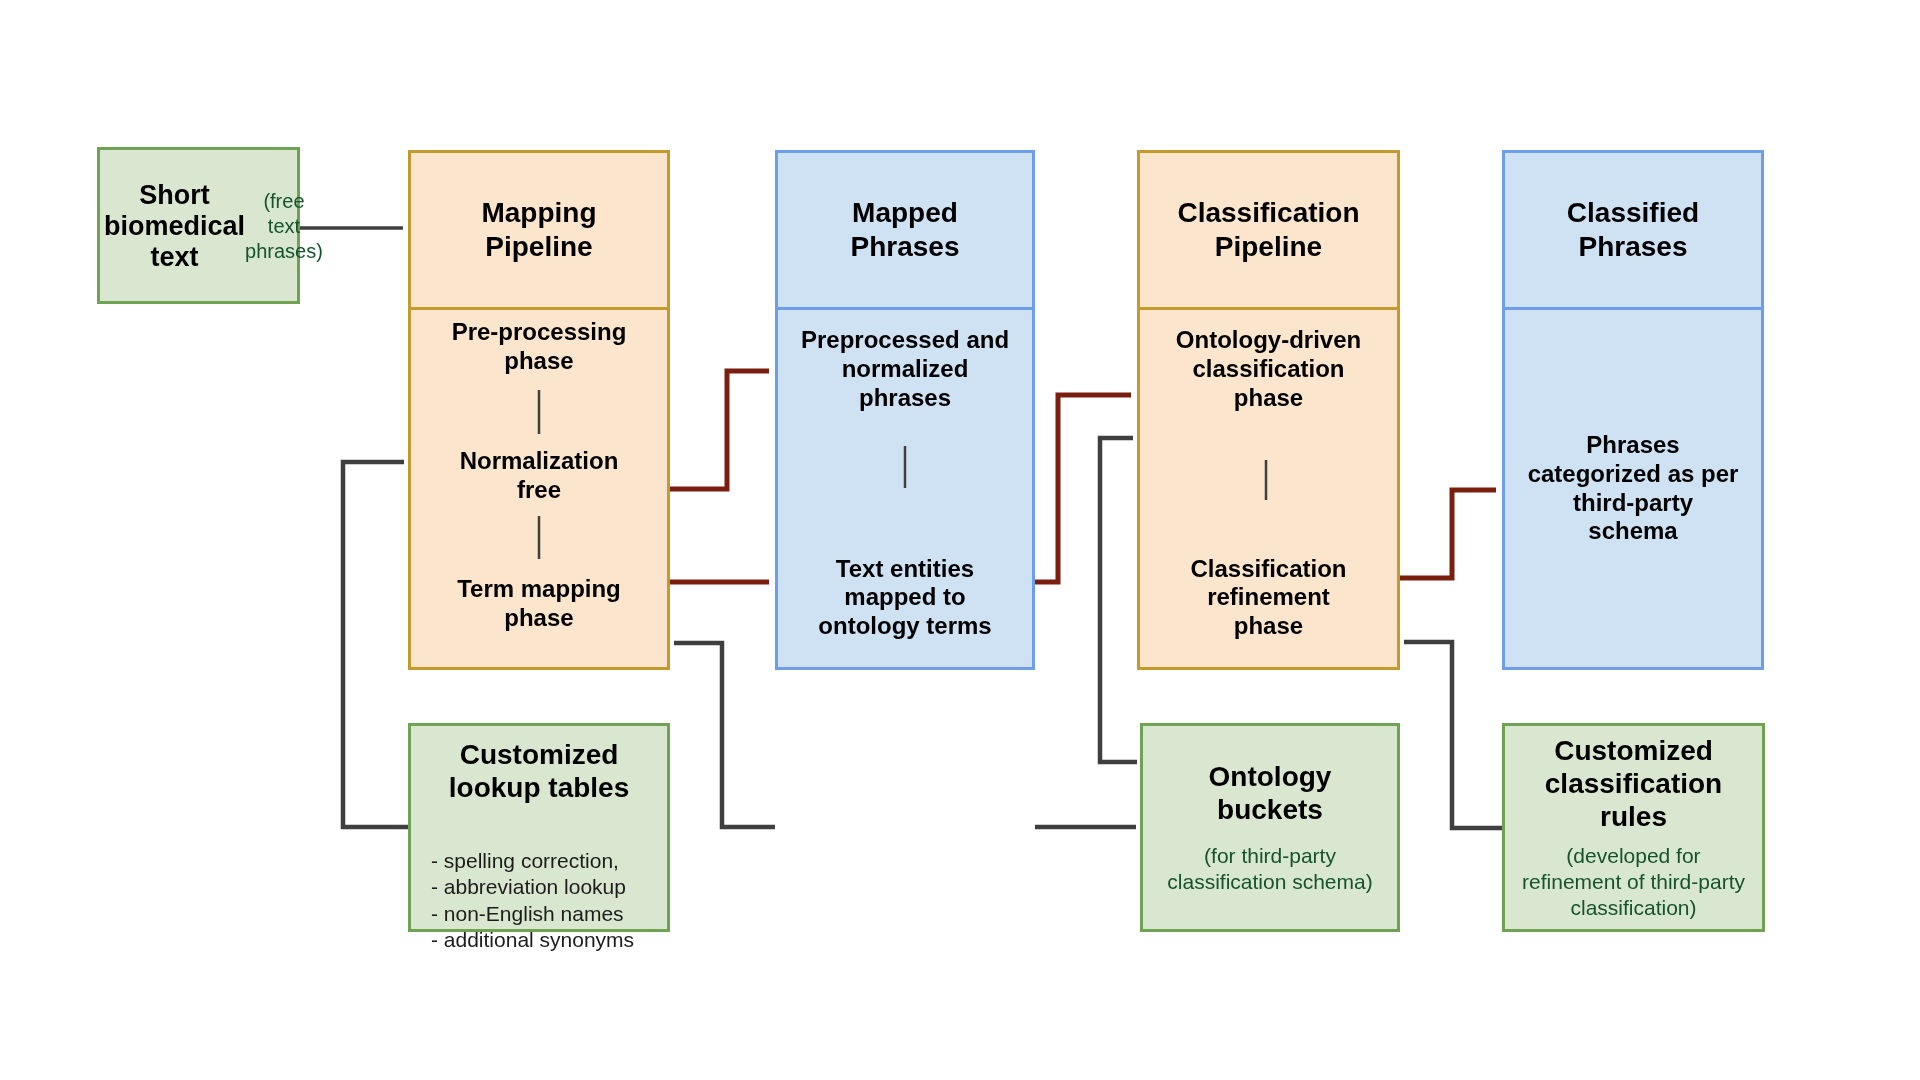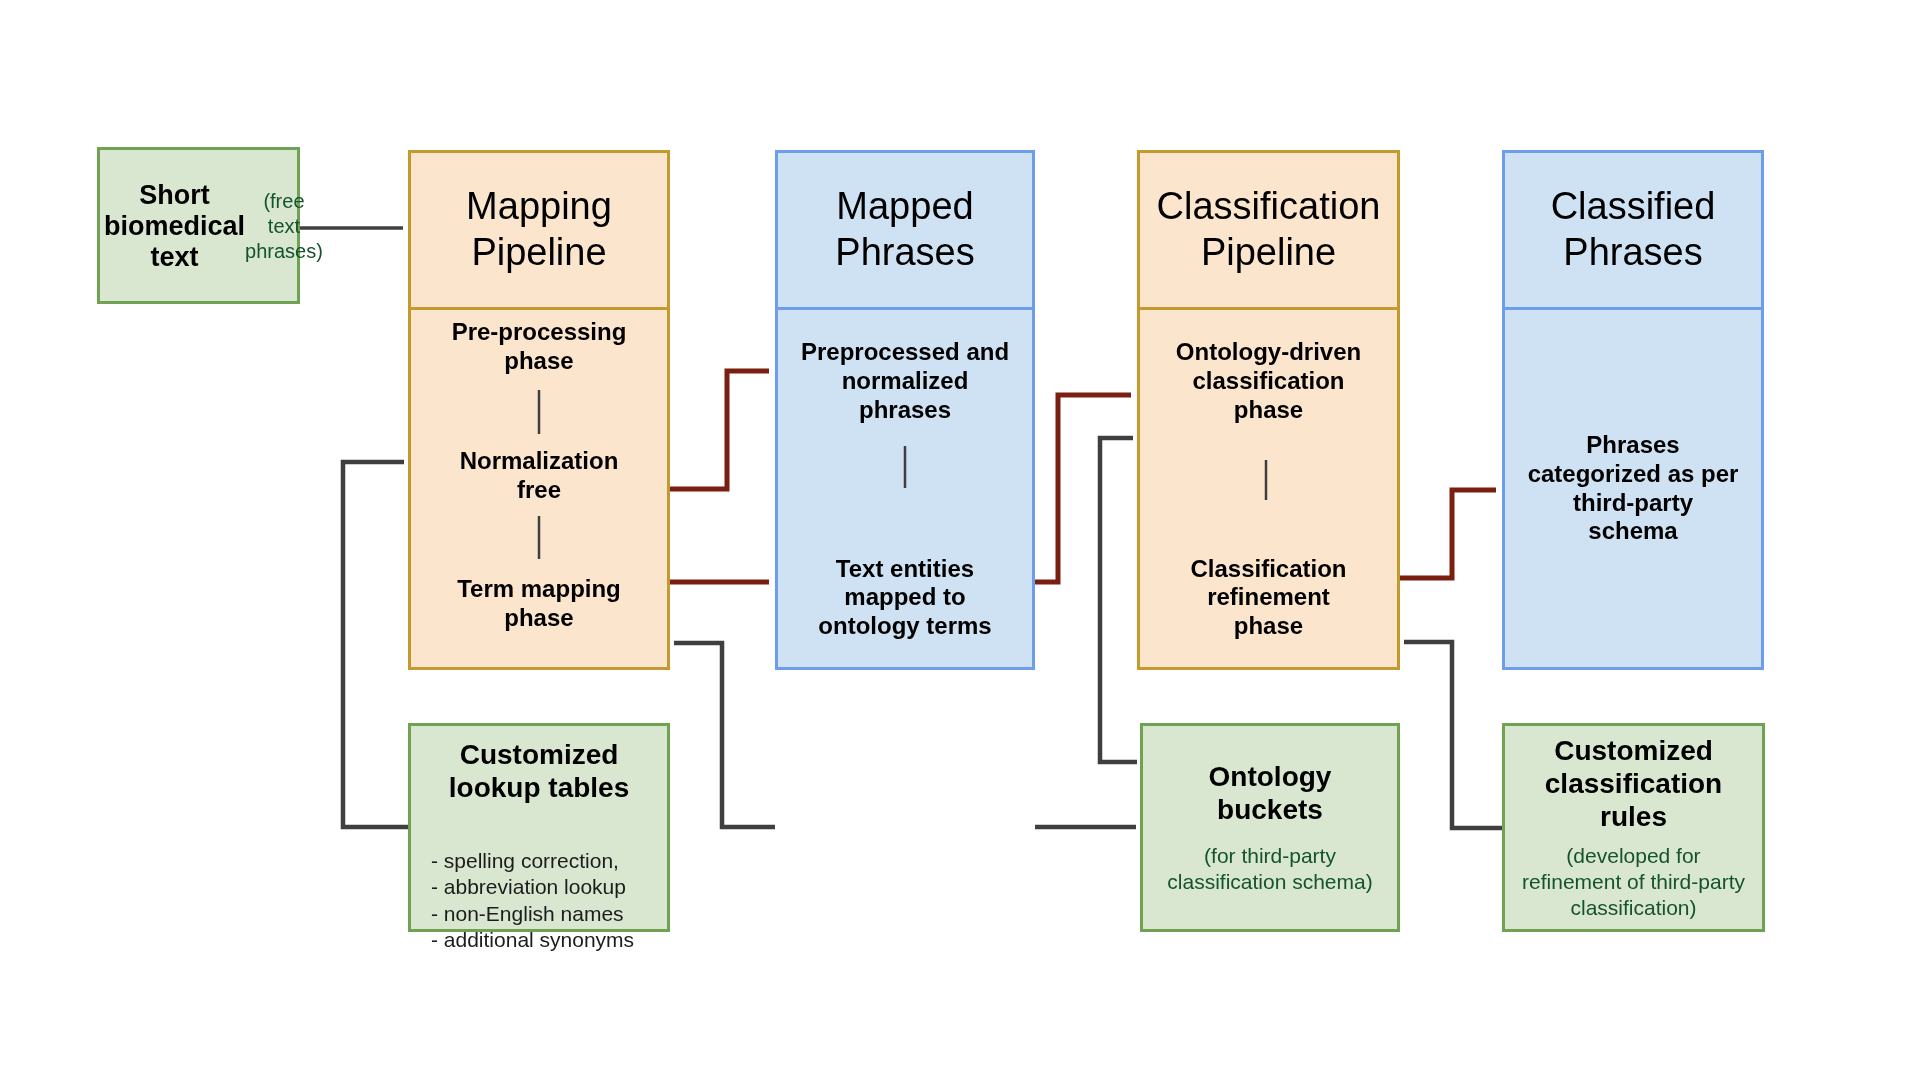--- a/index.html
+++ b/index.html
@@ -12,24 +12,24 @@
   
   .col{top:150px;height:520px;display:flex;flex-direction:column;}
   .col.orange{background:var(--orange-fill,#fce5cd);border-color:var(--orange-border,#c49a2e);}
   .col.blue{background:var(--blue-fill,#cfe2f3);border-color:var(--blue-border,#6d9eeb);}
   .col .hd{
     height:154px;flex:0 0 auto;display:flex;align-items:center;justify-content:center;
     border-bottom:3px solid;text-align:center;
   }
   .col.orange .hd{border-bottom-color:var(--orange-border,#c49a2e);}
   .col.blue .hd{border-bottom-color:var(--blue-border,#6d9eeb);}
-  .ttl{font-size:38px;font-weight:normal;line-height:1.2;white-space:pre-line;}
+  .ttl{font-size:28px;font-weight:bold;line-height:1.2;white-space:pre-line;}
   .col .bd{flex:1 1 auto;display:flex;flex-direction:column;align-items:center;justify-content:space-between;}
   .bd.pad-map{padding:8px 2px 34px;}
-  .bd.pad-two{padding:28px 2px 26px;}
+  .bd.pad-two{padding:16px 2px 26px;}
   .bd.center{justify-content:center;}
   .phase{font-size:24px;font-weight:bold;line-height:1.2;text-align:center;white-space:pre-line;}
   
   .green{background:var(--green-fill,#d9e7d0);border-color:var(--green-border,#6fa353);}
   #input-box{
     left:97px;top:147px;width:203px;height:157px;
     display:flex;flex-direction:row;align-items:center;justify-content:space-between;
     padding:10px 4px 8px;text-align:center;
   }
   #input-box .ittl{font-size:27px;font-weight:bold;line-height:1.15;white-space:pre-line;}

